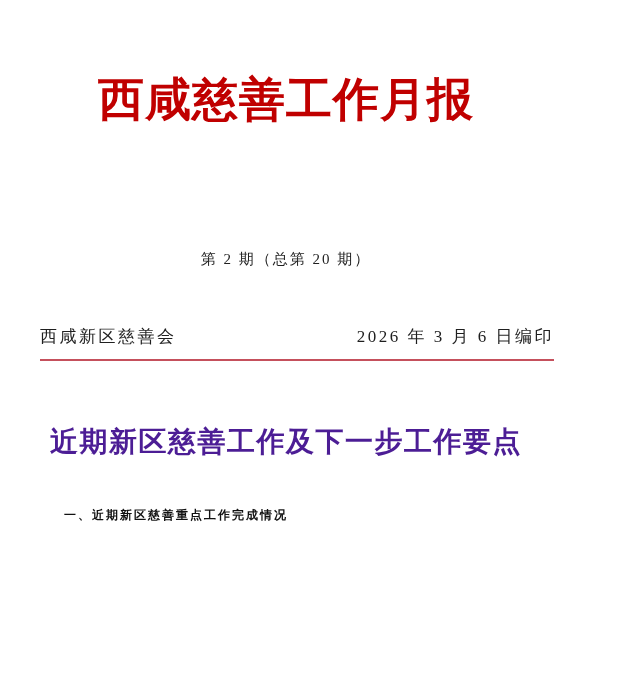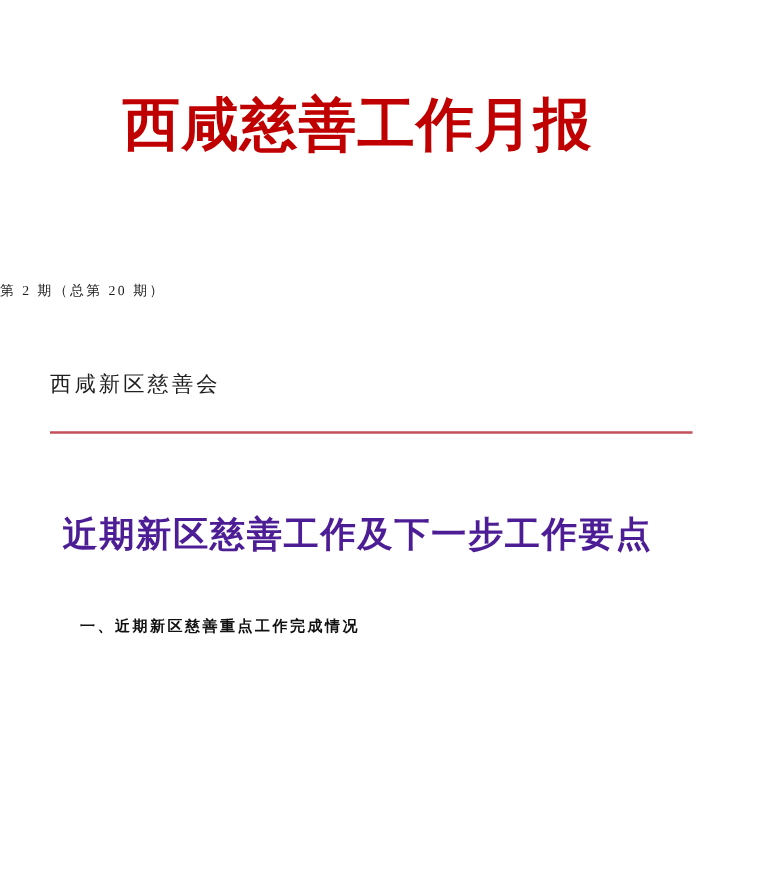--- a/index.html
+++ b/index.html
@@ -16,35 +16,35 @@
     margin-top: 70px;
     text-align: center;
     font-size: 46px;
     font-weight: bold;
     color: #c00000;
     letter-spacing: 1px;
     line-height: 1.3;
     white-space: nowrap;
   }
   .issue-line {
-    margin-top: 95px;
-    text-align: left;
-    font-size: 11px;
+    margin-top: 120px;
+    text-align: center;
+    font-size: 15px;
     letter-spacing: 2px;
     color: #1f1f1f;
   }
   .publisher-row {
     margin: 56px 18px 0 40px;
     display: flex;
     justify-content: space-between;
     align-items: baseline;
     font-size: 17px;
     letter-spacing: 2.5px;
     color: #1f1f1f;
-    padding-bottom: 26px;
+    padding-bottom: 11px;
     border-bottom: 2px solid #c5505c;
   }
   .article-title {
     margin-top: 62px;
     text-align: center;
     font-size: 28px;
     font-weight: bold;
     letter-spacing: 1.5px;
     color: #4c1d95;
     white-space: nowrap;
@@ -75,20 +75,21 @@
 <body>
 
 <div class="page">
 
   <div class="masthead">西咸慈善工作月报</div>
 
   <div class="issue-line">第 2 期（总第 20 期）</div>
 
   <div class="publisher-row">
     <span>西咸新区慈善会</span>
+    <span>2026 年 3 月 6 日编印</span>
   </div>
 
   <div class="article-title">近期新区慈善工作及下一步工作要点</div>
 
   <div class="section-heading">一、近期新区慈善重点工作完成情况</div>
 
 
 </div>
 
 </body></html>

